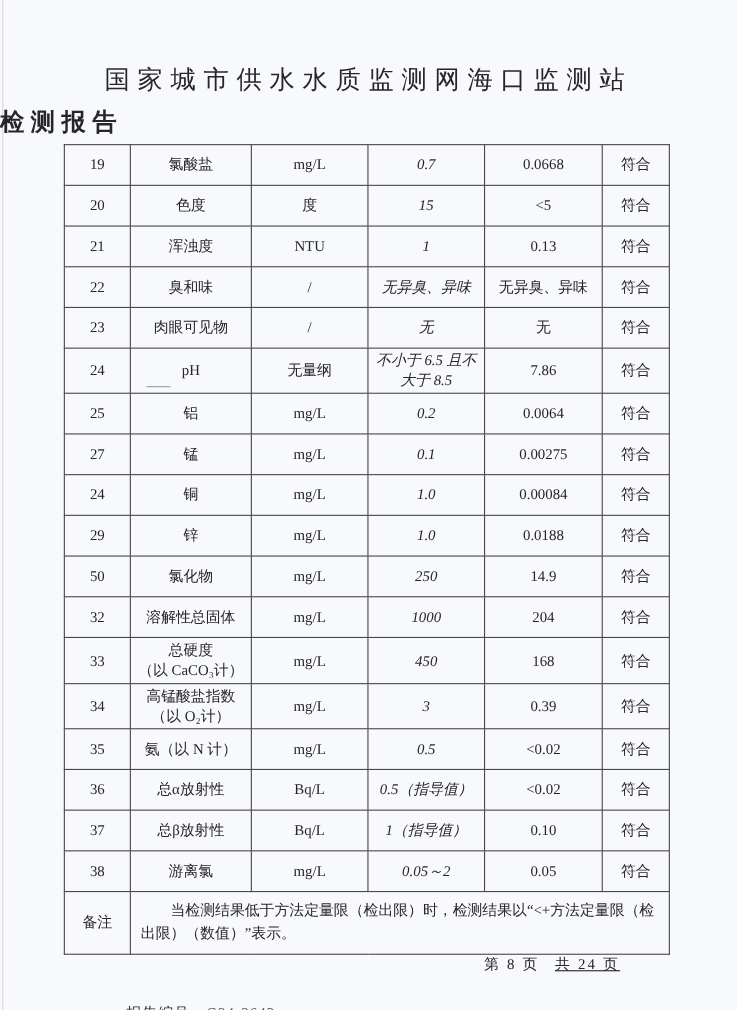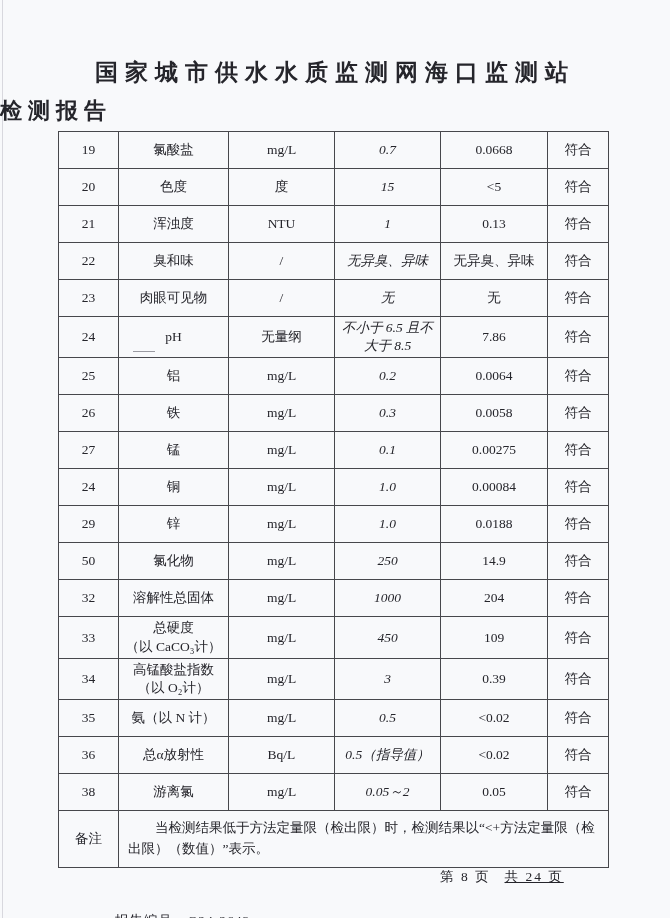--- a/index.html
+++ b/index.html
@@ -11,21 +11,21 @@
     position: relative;
     overflow: hidden;
   }
   .scan-edge {
     position: absolute; left: 2px; top: 0; bottom: 0;
     width: 1px; background: #d8d8de;
   }
   .title-line1 {
     position: absolute; top: 57px; left: 0; right: 0;
     text-align: center;
-    font-size: 23px; font-weight: bold; letter-spacing: 7px;
+    font-size: 23px; font-weight: normal; letter-spacing: 7px;
     white-space: nowrap;
   }
   .title-line2 {
     position: absolute; top: 96px; left: 0; right: 0;
     text-align: left;
     font-size: 22px; font-weight: bold; letter-spacing: 6px;
   }
   table.report {
     position: absolute; left: 58px; top: 131px;
     width: 550px;
@@ -135,28 +135,20 @@
   </tr>
       <tr>
     <td class="c-no">25</td>
     <td class="c-name">铝</td>
     <td class="c-unit">mg/L</td>
     <td class="c-limit">0.2</td>
     <td class="c-result">0.0064</td>
     <td class="c-concl">符合</td>
   </tr>
       <tr>
-    <td class="c-no">26</td>
-    <td class="c-name">铁</td>
-    <td class="c-unit">mg/L</td>
-    <td class="c-limit">0.3</td>
-    <td class="c-result">0.0058</td>
-    <td class="c-concl">符合</td>
-  </tr>
-      <tr>
     <td class="c-no">27</td>
     <td class="c-name">锰</td>
     <td class="c-unit">mg/L</td>
     <td class="c-limit">0.1</td>
     <td class="c-result">0.00275</td>
     <td class="c-concl">符合</td>
   </tr>
       <tr>
     <td class="c-no">24</td>
     <td class="c-name">铜</td>
@@ -188,21 +180,21 @@
     <td class="c-limit">1000</td>
     <td class="c-result">204</td>
     <td class="c-concl">符合</td>
   </tr>
       <tr>
     <td class="c-no">33</td>
     <td class="c-name">总硬度
 （以 CaCO₃计）</td>
     <td class="c-unit">mg/L</td>
     <td class="c-limit">450</td>
-    <td class="c-result">109</td>
+    <td class="c-result">168</td>
     <td class="c-concl">符合</td>
   </tr>
       <tr>
     <td class="c-no">34</td>
     <td class="c-name">高锰酸盐指数
 （以 O₂计）</td>
     <td class="c-unit">mg/L</td>
     <td class="c-limit">3</td>
     <td class="c-result">0.39</td>
     <td class="c-concl">符合</td>
@@ -214,20 +206,28 @@
     <td class="c-limit">0.5</td>
     <td class="c-result">&lt;0.02</td>
     <td class="c-concl">符合</td>
   </tr>
       <tr>
     <td class="c-no">36</td>
     <td class="c-name">总α放射性</td>
     <td class="c-unit">Bq/L</td>
     <td class="c-limit">0.5（指导值）</td>
     <td class="c-result">&lt;0.02</td>
+    <td class="c-concl">符合</td>
+  </tr>
+      <tr>
+    <td class="c-no">37</td>
+    <td class="c-name">总β放射性</td>
+    <td class="c-unit">Bq/L</td>
+    <td class="c-limit">1（指导值）</td>
+    <td class="c-result">0.10</td>
     <td class="c-concl">符合</td>
   </tr>
       <tr>
     <td class="c-no">38</td>
     <td class="c-name">游离氯</td>
     <td class="c-unit">mg/L</td>
     <td class="c-limit">0.05～2</td>
     <td class="c-result">0.05</td>
     <td class="c-concl">符合</td>
   </tr>

